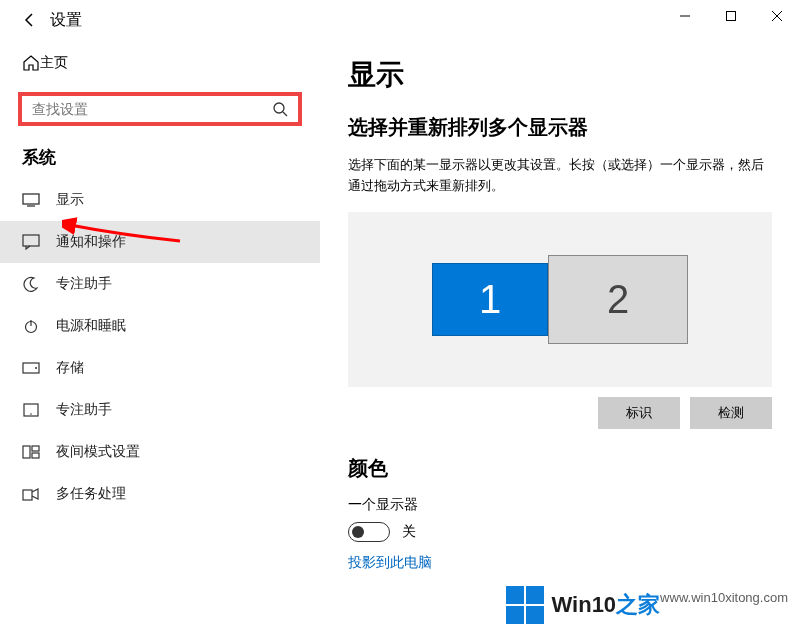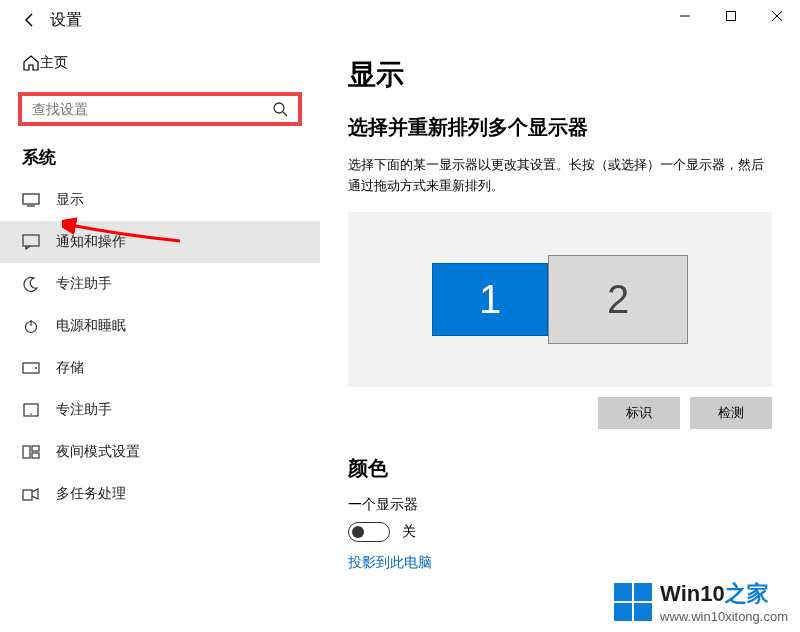--- a/index.html
+++ b/index.html
@@ -35,21 +35,21 @@
   .label { font-size:14px; margin-bottom:8px; }
   .toggle-row { display:flex; align-items:center; gap:12px; margin-bottom:12px; }
   .toggle { width:42px; height:20px; border:1px solid #333; border-radius:10px; position:relative; cursor:pointer; }
   .toggle .knob { position:absolute; left:3px; top:3px; width:12px; height:12px; background:#333; border-radius:50%; }
   .toggle-txt { font-size:14px; }
   .link { color:#0067c0; font-size:14px; cursor:pointer; }
   .arrow-annot { position:absolute; left:62px; top:175px; pointer-events:none; }
   .watermark { position:absolute; right:12px; bottom:8px; display:flex; align-items:center; gap:8px; opacity:0.95; pointer-events:none; }
   .wm-logo { display:grid; grid-template-columns:18px 18px; grid-template-rows:18px 18px; gap:2px; }
   .wm-logo div { background:#0078d7; }
-  .wm-txt { display:flex; flex-direction:column; }
+  .wm-txt { display:flex; flex-direction:row; }
   .wm-top { font-size:22px; font-weight:600; color:#111; }
   .wm-top .accent { color:#0078d7; }
   .wm-url { font-size:13px; color:#555; }
   svg { display:block; }
 </style>
 </head>
 <body>
 
 <div class="titlebar">
   <div class="back">

